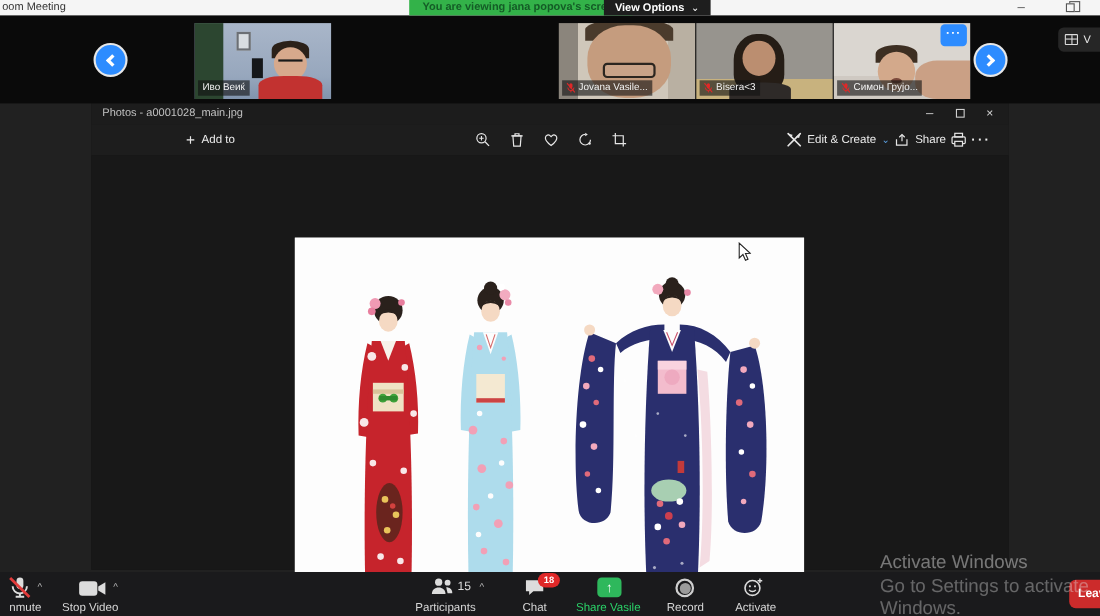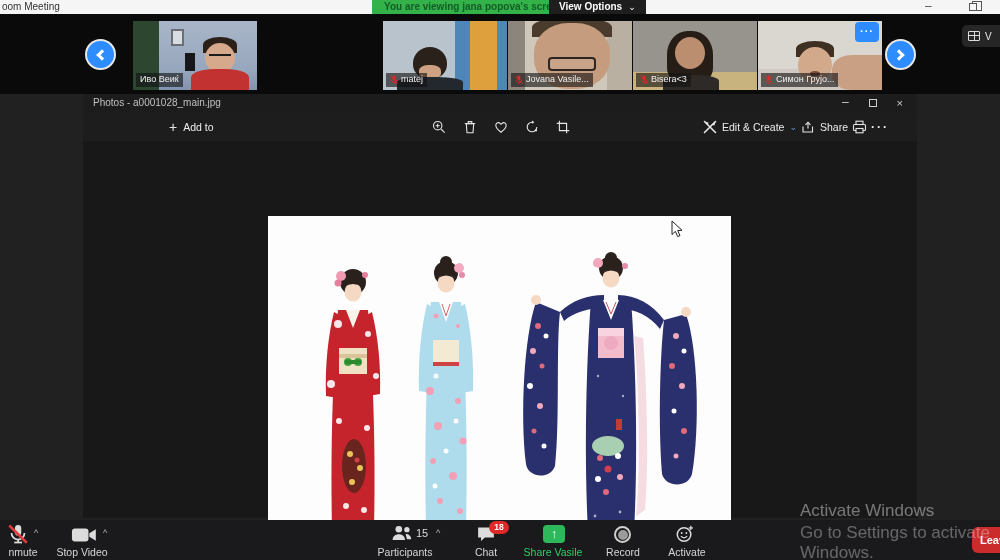--- a/index.html
+++ b/index.html
@@ -18,21 +18,21 @@
   .tb-restore { position:absolute; left:969px; top:3px; width:8px; height:8px; border:1px solid #555; background:#f5f5f5; }
   .tb-restore:before { content:""; position:absolute; left:2px; top:-3px; width:8px; height:8px; border:1px solid #555; z-index:-1; }
 
   
   .video-strip { position:absolute; top:14px; left:0; width:1000px; height:80px; background:#0a0a0a; z-index:20; }
   .tile { position:absolute; top:7px; width:124px; height:69px; overflow:hidden; background:#333; }
   .t1{left:133px} .t2{left:258px} .t3{left:383px} .t4{left:508px} .t5{left:633px} .t6{left:758px}
   .tile .head { position:absolute; border-radius:50%; }
   .tile .torso { position:absolute; border-radius:40% 40% 0 0; }
   
-  .s1 { background:linear-gradient(180deg,#a9b6c9 0%,#97a7bd 70%,#8194ad 100%); }
+  .s1 { background:linear-gradient(180deg,#a9b6c9 0%,#97a7bd 70%,#8194ad 100%);margin-left:44px; }
   .s1 .door { position:absolute; left:0; top:0; width:26px; height:69px; background:#2c4630; }
   .s1 .frame { position:absolute; left:38px; top:8px; width:13px; height:17px; background:#d8dde2; border:2px solid #6b6f75; }
   .s1 .head { left:72px; top:22px; width:30px; height:30px; background:#d7a98c; }
   .s1 .hair { position:absolute; left:70px; top:16px; width:34px; height:16px; border-radius:50% 50% 0 0; background:#2b2119; }
   .s1 .glasses { position:absolute; left:76px; top:33px; width:22px; height:5px; border-top:2px solid #1a1a1a; }
   .s1 .torso { left:58px; top:48px; width:58px; height:21px; background:#c23230; }
   .s1 .speaker { position:absolute; left:52px; top:32px; width:10px; height:18px; background:#15171a; }
   
   .s2 { background:linear-gradient(180deg,#4f3d2a 0%,#5d4830 42%,#cdd4d2 42%,#c2cac8 100%); }
   .s2 .shelf { position:absolute; left:0; top:16px; width:124px; height:3px; background:#3a2c1c; }
@@ -91,21 +91,21 @@
   .pw-restore { width:8px; height:8px; border:1px solid #cfcfcf; position:relative; background:#1c1c1c; }
   .pw-restore:before { content:""; position:absolute; left:2px; top:-3px; width:7px; height:7px; border:1px solid #cfcfcf; z-index:-1; }
   .pw-close { font-size:11px; }
   .pw-toolbar { position:relative; height:28px; background:#1d1d1d; }
   .see-all { position:absolute; left:1px; top:1px; height:26px; background:#2270c3; color:#fff;
     font-size:10.5px; display:flex; align-items:center; gap:6px; padding:0 10px; }
   .add-to { position:absolute; left:86px; top:0; height:28px; display:flex; align-items:center; gap:6px;
     color:#ececec; font-size:10.5px; }
   .add-to .plus { font-size:14px; font-weight:normal; color:#e6e6e6; }
   .pw-center-icons { position:absolute; left:349px; top:0; height:28px; display:flex; align-items:center; gap:17px; }
-  .pw-right { position:absolute; right:28px; top:0; height:28px; display:flex; align-items:center; gap:4px; color:#ececec; font-size:10.5px; }
+  .pw-right { position:absolute; right:16px; top:0; height:28px; display:flex; align-items:center; gap:4px; color:#ececec; font-size:10.5px; }
   .icon-btn { display:flex; align-items:center; gap:5px; }
   .blue-chev { color:#5a9fe0; font-size:9px; }
   .pw-dots { color:#ececec; font-size:12px; letter-spacing:2px; font-weight:bold; }
   .pw-content { position:absolute; left:0; top:48px; right:0; bottom:0; background:#181818; }
   .photo { position:absolute; left:185px; top:75px; width:463px; height:329px; background:#fdfdfd; }
 
   
   .bottom-bar { position:absolute; left:0; bottom:0; width:1000px; height:40px; background:#1a1a1c; z-index:40; }
   .bb-label { position:absolute; top:26px; color:#d6d6d6; font-size:10.5px; text-align:center; }
   .bb-caret { position:absolute; color:#b5b5b5; font-size:9px; top:8px; }
@@ -148,34 +148,20 @@
       <div class="head"></div>
     <div class="glasses"></div>
       <div class="speaker"></div>
     <div class="torso"></div>
     <div class="name-tag">
         <span>Иво Веиќ</span>
       </div>
   </div>
 
 
-  <div class="tile t3 s3">
-    <div class="head"></div>
-      <div class="face3"></div>
-    <div class="torso"></div>
-    <div class="name-tag">
-      <svg class="mic-red" viewBox="0 0 10 12">
-          <rect x="3.2" y="0.5" width="3.6" height="6" rx="1.8" fill="#e02828"></rect>
-          <path d="M1.5 5.5a3.5 3.5 0 0 0 7 0" fill="none" stroke="#e02828" stroke-width="1.1"></path>
-          <line x1="5" y1="9" x2="5" y2="11" stroke="#e02828" stroke-width="1.1"></line>
-          <line x1="0.5" y1="0.5" x2="9.5" y2="11" stroke="#e02828" stroke-width="1.2"></line>
-        </svg>
-      <span>matej</span>
-      </div>
-  </div>
 
   <div class="tile t4 s4">
     <div class="hair4"></div>
       <div class="head"></div>
     <div class="glasses4"></div>
     <div class="name-tag">
       <svg class="mic-red" viewBox="0 0 10 12">
           <rect x="3.2" y="0.5" width="3.6" height="6" rx="1.8" fill="#e02828"></rect>
           <path d="M1.5 5.5a3.5 3.5 0 0 0 7 0" fill="none" stroke="#e02828" stroke-width="1.1"></path>
           <line x1="5" y1="9" x2="5" y2="11" stroke="#e02828" stroke-width="1.1"></line>

